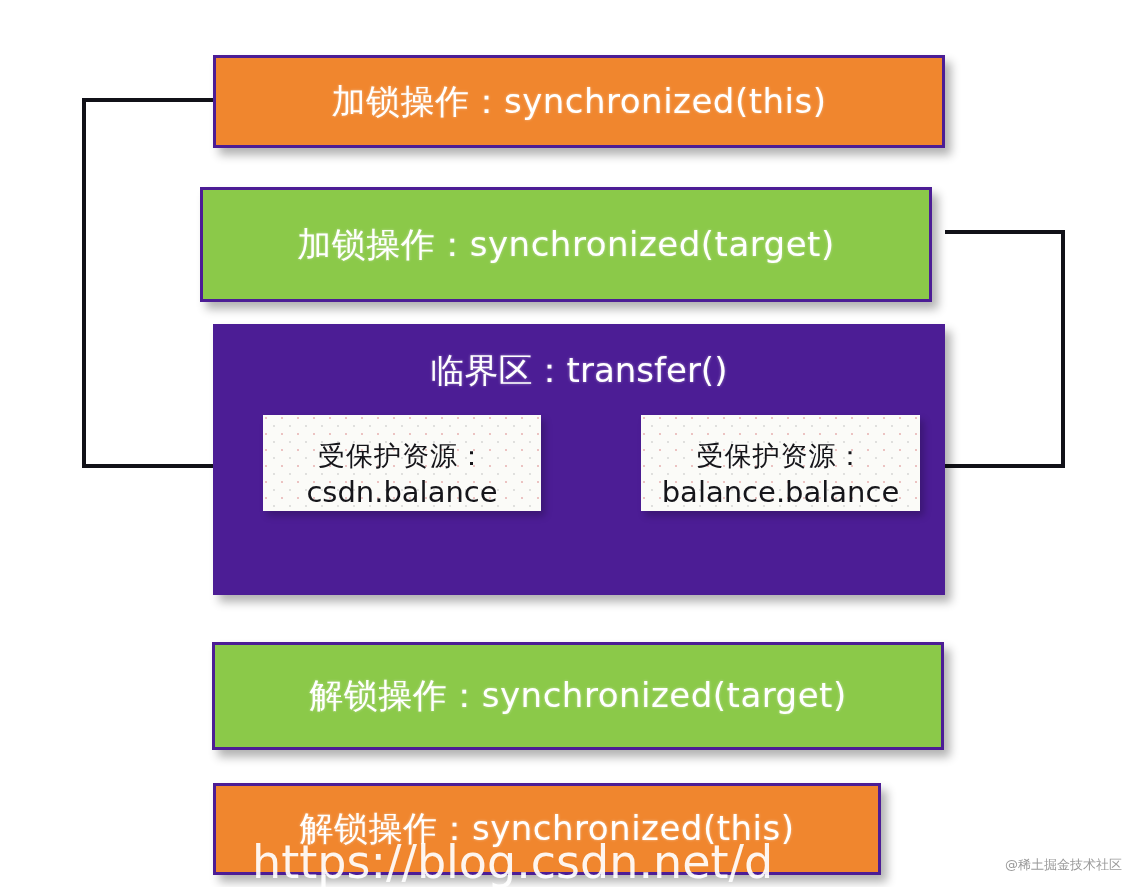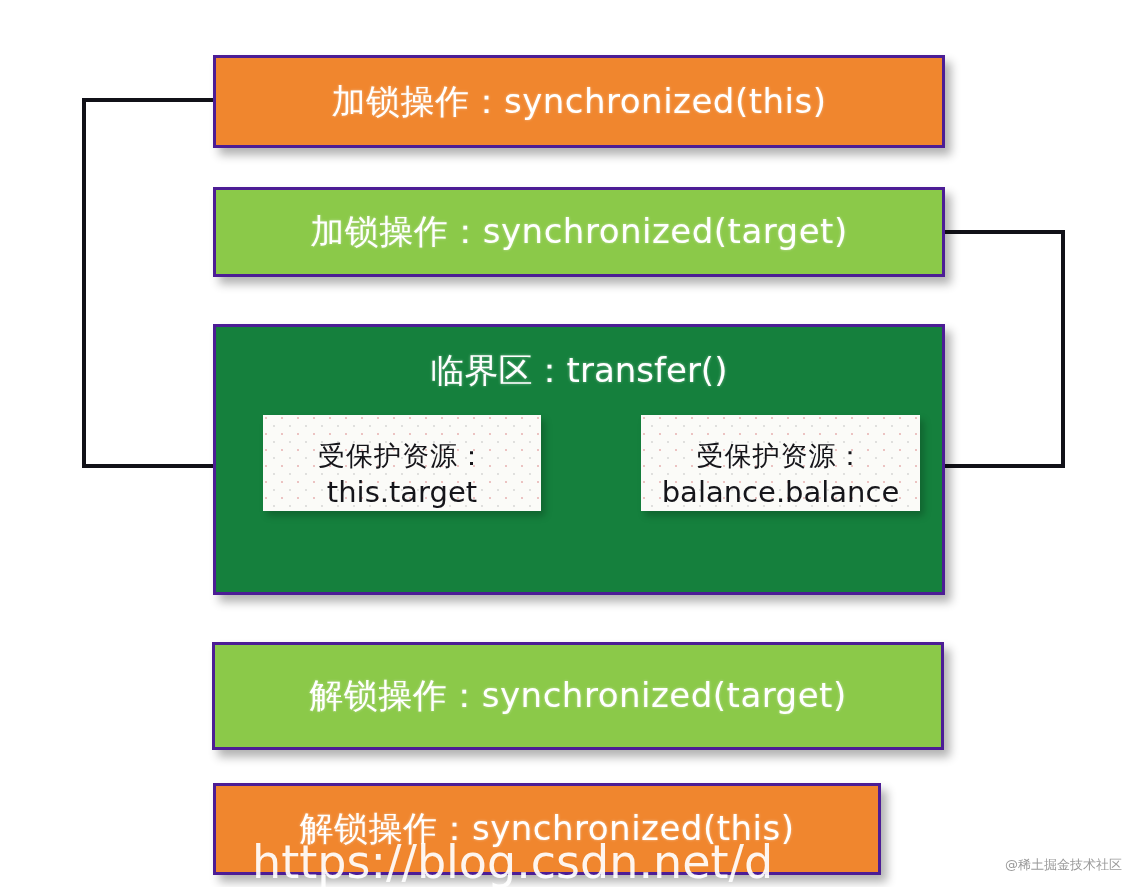--- a/index.html
+++ b/index.html
@@ -44,21 +44,21 @@
     color: #ffffff;
     font-size: 34px;
     letter-spacing: 0.5px;
     white-space: nowrap;
     text-shadow: 0 0 3px rgba(255,255,255,0.45);
     font-weight: 400;
   }
 
   .box.orange { background: #f0862e; }
   .box.green  { background: #8bc949; }
-  .box.blue   { background: #15803d; }
+  .box.blue   { background: #4c1d95; }
 
   
   #critical-section {
     display: block;
   }
   #critical-title {
     position: absolute;
     left: 0;
     right: 0;
     top: 21px;
@@ -133,31 +133,31 @@
 
     <path d="M 213,100 L 84,100 L 84,466 L 245,466" fill="none" stroke="#111118" stroke-width="4" marker-end="url(#arrow-right)"></path>
 
     <path d="M 945,232 L 1063,232 L 1063,466 L 932,466" fill="none" stroke="#111118" stroke-width="4" marker-end="url(#arrow-left)"></path>
   </svg>
 
   <div class="box orange" id="step-lock-this" style="left:213px; top:55px; width:732px; height:93px;">
     <span class="box-label">加锁操作：synchronized(this)</span>
   </div>
 
-  <div class="box green" id="step-lock-target" style="left:213px; top:187px; width:732px; height:90px;align-items:center;">
+  <div class="box green" id="step-lock-target" style="left:200px; top:187px; width:732px; height:115px;align-items:center;">
     <span class="box-label">加锁操作：synchronized(target)</span>
   </div>
 
   <div class="box blue" id="critical-section" style="left:213px; top:324px; width:732px; height:271px;">
 
     <div id="critical-title">临界区：transfer()</div>
 
     <div class="resource-card" id="resource-this-balance" style="left:47px; top:88px; width:278px; height:96px;">
       <span class="resource-line zh">受保护资源：</span>
-      <span class="resource-line code">this.target</span>
+      <span class="resource-line code">csdn.balance</span>
     </div>
 
     <div class="resource-card" id="resource-target-balance" style="left:425px; top:88px; width:279px; height:96px;">
       <span class="resource-line zh">受保护资源：</span>
       <span class="resource-line code">balance.balance</span>
     </div>
   </div>
 
   <div class="box green" id="step-unlock-target" style="left:212px; top:642px; width:732px; height:108px;">
     <span class="box-label">解锁操作：synchronized(target)</span>

